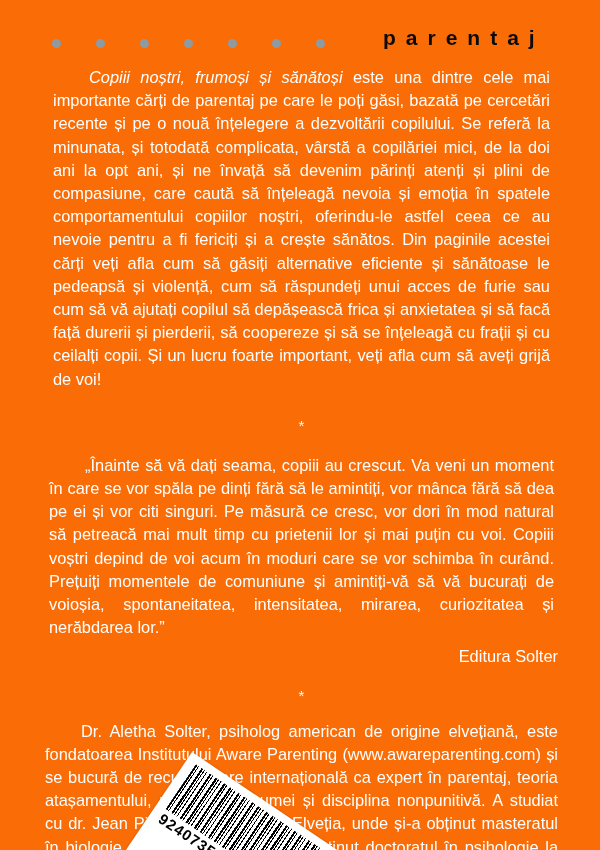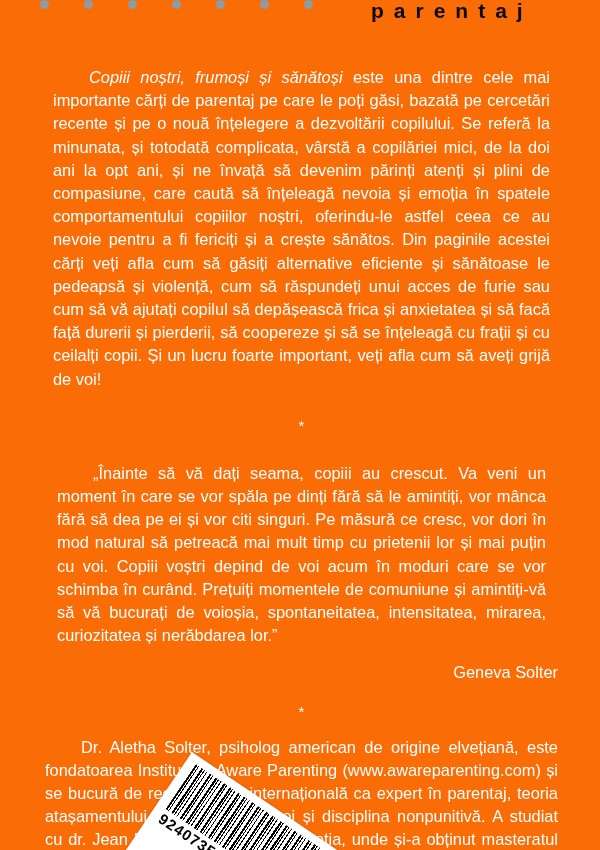--- a/index.html
+++ b/index.html
@@ -21,22 +21,22 @@
   }
 
   
   .header {
     position: absolute;
     top: 0;
     left: 0;
     width: 600px;
     height: 48px;
     display: flex;
-    align-items: flex-start;
-    padding-left: 40px;
+    align-items: flex-end;
+    padding-left: 52px;
     box-sizing: border-box;
   }
   .dots {
     display: flex;
     align-items: center;
     gap: 35px;
   }
   .dot {
     width: 9px;
     height: 9px;
@@ -82,21 +82,21 @@
     font-size: 15px;
     line-height: 15px;
     height: 15px;
     margin: 0;
     letter-spacing: 0;
   }
   .gap-before-divider { height: 19px; }
   .gap-after-divider  { height: 17px; }
 
   p.quote {
-    margin: 12px;
+    margin: 4px;
     color: #ffffff;
     font-size: 16.4px;
     line-height: 23.2px;
     text-align: justify;
     text-indent: 36px;
     font-family: "Liberation Sans", sans-serif;
   }
 
   .attribution {
     margin: 0;
@@ -197,21 +197,21 @@
 
   <div class="body-text">
 
     <p class="blurb"><span class="ital">Copiii noștri, frumoși și sănătoși</span><span> este una dintre cele mai importante cărți de parentaj pe care le poți găsi, bazată pe cercetări recente și pe o nouă înțelegere a dezvoltării copilului. Se referă la minunata, și totodată complicata, vârstă a copilăriei mici, de la doi ani la opt ani, și ne învață să devenim părinți atenți și plini de compasiune, care caută să înțeleagă nevoia și emoția în spatele comportamentului copiilor noștri, oferindu-le astfel ceea ce au nevoie pentru a fi fericiți și a crește sănătos. Din paginile acestei cărți veți afla cum să găsiți alternative eficiente și sănătoase le pedeapsă și violență, cum să răspundeți unui acces de furie sau cum să vă ajutați copilul să depășească frica și anxietatea și să facă față durerii și pierderii, să coopereze și să se înțeleagă cu frații și cu ceilalți copii. Și un lucru foarte important, veți afla cum să aveți grijă de voi!</span></p>
 
     <div class="gap-before-divider"></div>
     <div class="divider">*</div>
     <div class="gap-after-divider"></div>
 
     <p class="quote">„Înainte să vă dați seama, copiii au crescut. Va veni un moment în care se vor spăla pe dinți fără să le amintiți, vor mânca fără să dea pe ei și vor citi singuri. Pe măsură ce cresc, vor dori în mod natural să petreacă mai mult timp cu prietenii lor și mai puțin cu voi. Copiii voștri depind de voi acum în moduri care se vor schimba în curând. Prețuiți momentele de comuniune și amintiți-vă să vă bucurați de voioșia, spontaneitatea, intensitatea, mirarea, curiozitatea și nerăbdarea lor.”</p>
-    <p class="attribution">Geneva Solter</p>
+    <p class="attribution">Editura Solter</p>
 
     <div class="gap-before-divider"></div>
     <div class="divider">*</div>
     <div class="gap-after-divider"></div>
 
     <p class="bio"><span>Dr. Aletha Solter, psiholog american de origine elvețiană, este fondatoarea Institutului Aware Parenting (www.awareparenting.com) și se bucură de recunoaștere internațională ca expert în parentaj, teoria atașamentului, psihologia traumei și disciplina nonpunitivă. A studiat cu dr. Jean Piaget la Geneva, în Elveția, unde și-a obținut masteratul în biologie umană și, ulterior, și-a susținut doctoratul în psihologie la Universitatea din California. Cărțile sale au fost traduse în numeroase limbi. Titluri de același autor: </span><span class="ital">Attachment Play</span><span> (</span><span class="ital">Jocul atașamentului</span><span>, apărut la Editura Herald, 2017), </span><span class="ital">The Aware Baby</span><span> (</span><span class="ital">Bebelușul meu înțelege tot</span></p>
 
   </div>
 
   <div class="barcode-card">

